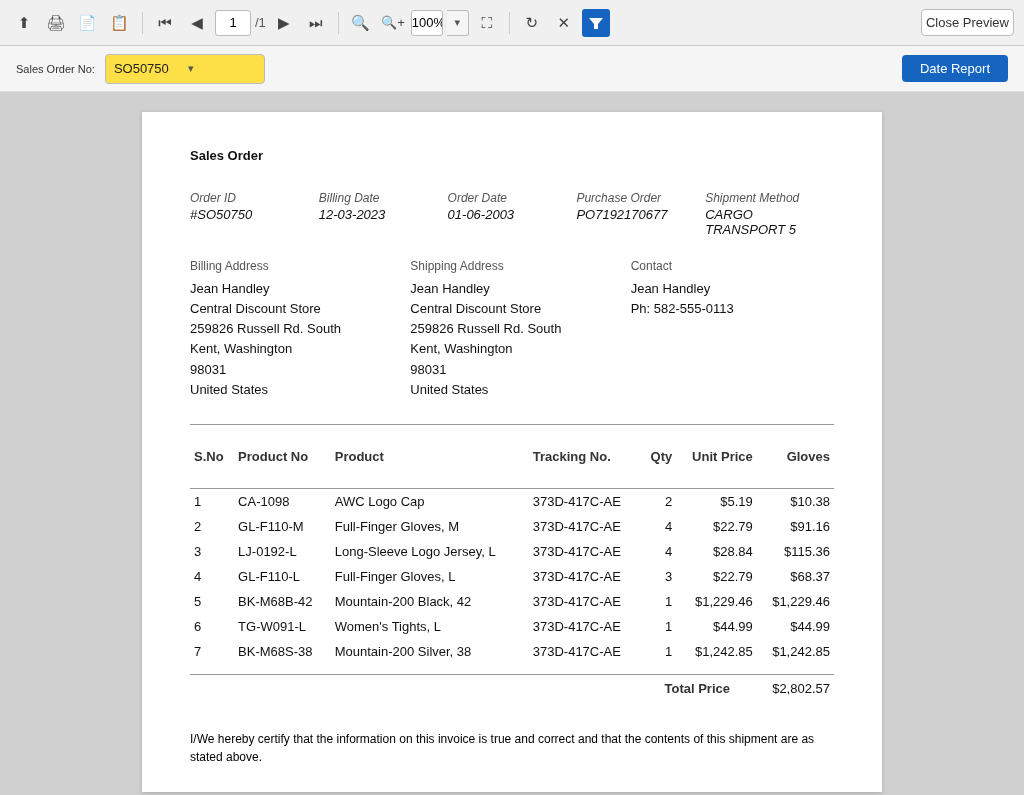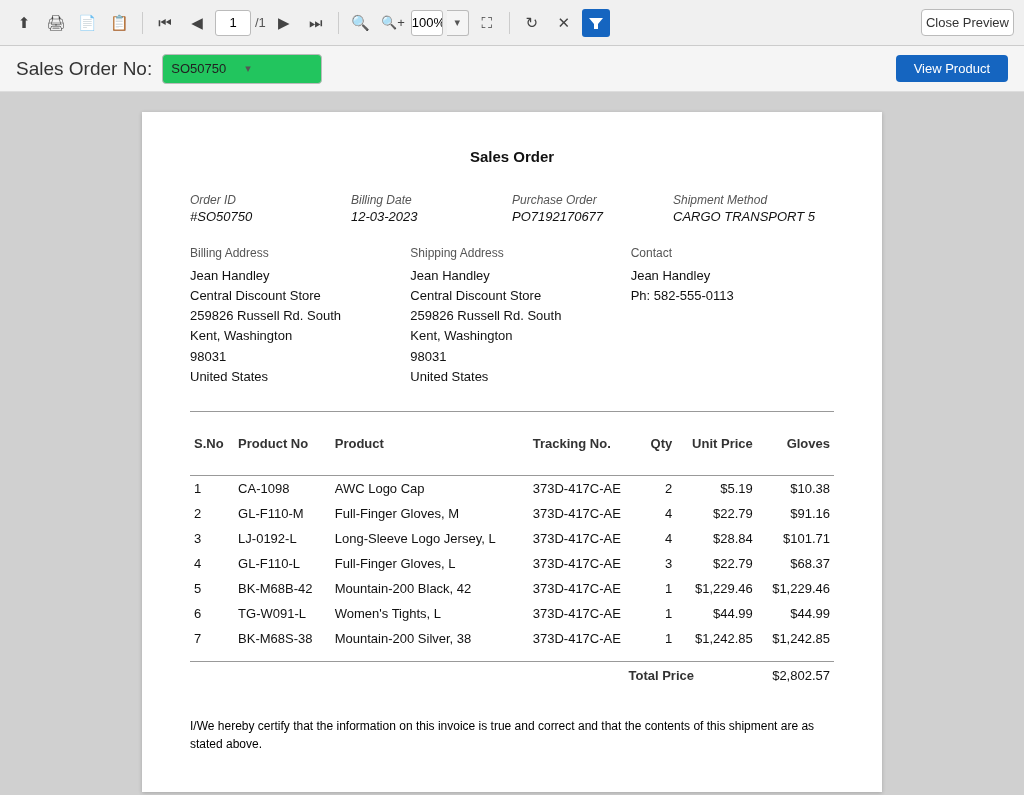--- a/index.html
+++ b/index.html
@@ -56,25 +56,25 @@
     
     .options-bar {
       background: #f5f5f5;
       border-bottom: 1px solid #ddd;
       height: 46px;
       display: flex;
       align-items: center;
       padding: 0 16px;
       gap: 10px;
     }
-    .options-label { font-size: 19px; color: #333; }
+    .options-label { font-size: 11px; color: #333; }
     .sales-order-select {
       display: flex; align-items: center;
       border: 1px solid #bbb; border-radius: 4px;
-      background: #22c55e; height: 30px;
+      background: #fde047; height: 30px;
       padding: 0 8px;
       min-width: 160px;
     }
     .sales-order-select span { flex: 1; font-size: 13px; color: #222; }
     .sales-order-select .dd-arrow { font-size: 11px; color: #555; margin-left: 6px; cursor: pointer; }
     .view-report-btn {
       margin-left: auto;
       padding: 6px 18px;
       background: #1565c0; color: white;
       border: none; border-radius: 4px;
@@ -94,22 +94,22 @@
     
     .document {
       background: white;
       width: 740px;
       padding: 36px 48px;
       box-shadow: 0 1px 4px rgba(0,0,0,0.2);
       min-height: 680px;
     }
 
     .doc-title {
-      text-align: center;
-      font-size: 15px;
+      text-align: left;
+      font-size: 13px;
       font-weight: bold;
       margin-bottom: 28px;
       color: #111;
     }
 
     
     .info-row {
       display: flex;
       gap: 0;
       margin-bottom: 22px;
@@ -172,21 +172,21 @@
     }
     .order-table tr:last-child td { border-bottom: none; }
 
     
     .total-row {
       display: flex;
       justify-content: flex-end;
       padding: 6px 4px;
       border-top: 1px solid #999;
       font-size: 13px;
-      gap: 56px;
+      gap: 20px;
     }
     .total-label { color: #333; font-weight: 600; }
     .total-value { color: #111; min-width: 80px; text-align: right; }
 
     
     .cert-text {
       font-size: 12px;
       color: #000000;
       margin-top: 28px;
       margin-bottom: 50px;
@@ -233,36 +233,40 @@
 
   <button class="close-preview-btn">Close Preview</button>
 </div>
 
 <div class="options-bar">
   <span class="options-label">Sales Order No:</span>
   <div class="sales-order-select">
     <span>SO50750</span>
     <span class="dd-arrow">▾</span>
   </div>
-  <button class="view-report-btn">View Product</button>
+  <button class="view-report-btn">Date Report</button>
 </div>
 
 <div class="content-area">
   <div class="document">
 
     <div class="doc-title">Sales Order</div>
 
     <div class="info-row">
       <div class="info-cell">
         <div class="info-label">Order ID</div>
         <div class="info-value">#SO50750</div>
       </div>
       <div class="info-cell">
         <div class="info-label">Billing Date</div>
         <div class="info-value">12-03-2023</div>
+      </div>
+      <div class="info-cell">
+        <div class="info-label">Order Date</div>
+        <div class="info-value">01-06-2003</div>
       </div>
       <div class="info-cell">
         <div class="info-label">Purchase Order</div>
         <div class="info-value">PO7192170677</div>
       </div>
       <div class="info-cell">
         <div class="info-label">Shipment Method</div>
         <div class="info-value">CARGO TRANSPORT 5</div>
       </div>
     </div>
@@ -324,21 +328,21 @@
       <td class="right">$22.79</td>
       <td class="right">$91.16</td>
     </tr>
           <tr>
       <td>3</td>
       <td>LJ-0192-L</td>
       <td>Long-Sleeve Logo Jersey, L</td>
       <td>373D-417C-AE</td>
       <td class="right">4</td>
       <td class="right">$28.84</td>
-      <td class="right">$101.71</td>
+      <td class="right">$115.36</td>
     </tr>
           <tr>
       <td>4</td>
       <td>GL-F110-L</td>
       <td>Full-Finger Gloves, L</td>
       <td>373D-417C-AE</td>
       <td class="right">3</td>
       <td class="right">$22.79</td>
       <td class="right">$68.37</td>
     </tr>

